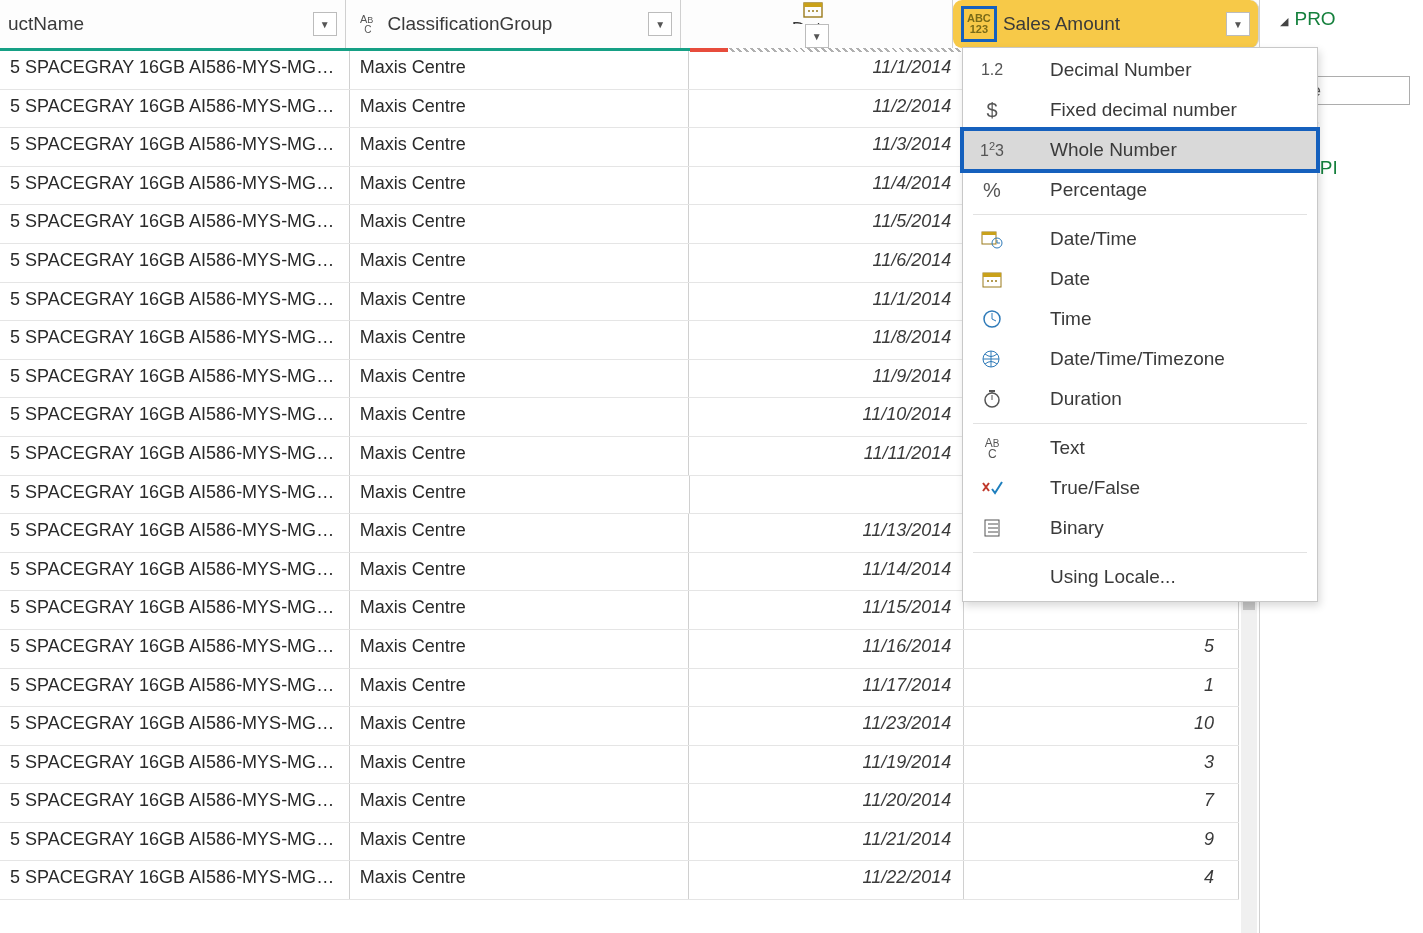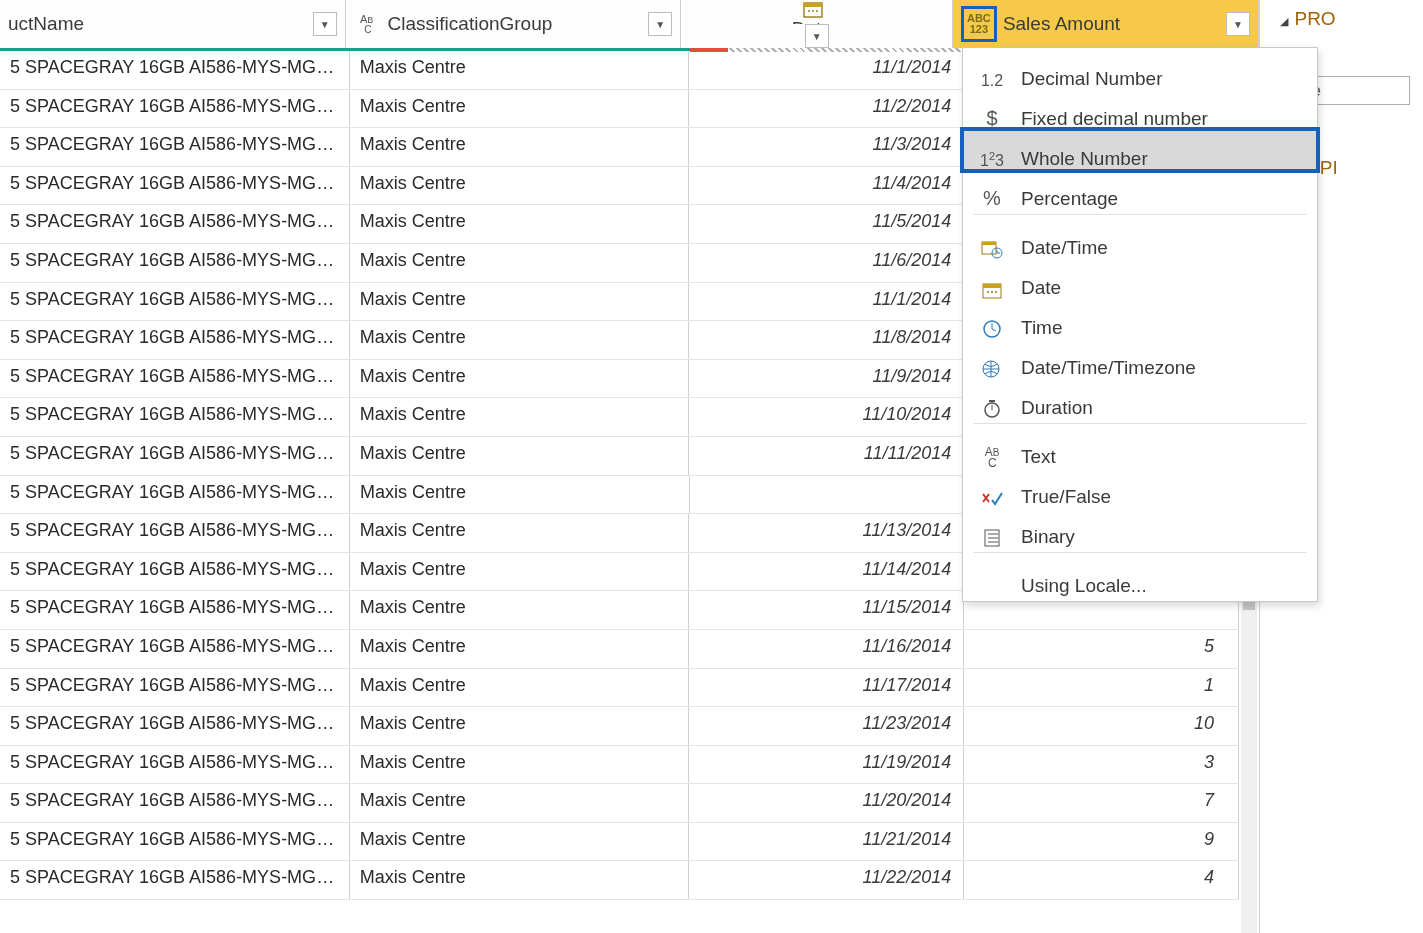--- a/index.html
+++ b/index.html
@@ -78,21 +78,21 @@
     align-items: center;
     justify-content: center;
     font-size: 10px;
     color: #555;
     cursor: pointer;
   }
 
   .col-product { width: 350px; }
   .col-class   { width: 340px; }
   .col-dates   { width: 275px; flex-direction: column; }
-  .col-sales   { width: 310px; }
+  .col-sales   { width: 310px; border-radius: 9px; }
 
   .type-icon-box {
     width: 36px;
     height: 36px;
     border: 3px solid #1560bd;
     box-sizing: border-box;
     display: flex;
     flex-direction: column;
     align-items: center;
     justify-content: center;
@@ -175,27 +175,28 @@
     top: 47px;
     width: 354px;
     background: #fff;
     border: 1px solid #c8c8c8;
     box-shadow: 2px 4px 8px rgba(0,0,0,0.15);
     z-index: 50;
     padding: 2px 0 4px 0;
   }
   .menu-item {
     display: flex;
-    align-items: flex-end;
+    align-items: center;
     height: 40px;
     padding: 0 14px;
     font-size: 19px;
     color: #3a3a3a;
     cursor: pointer;
     position: relative;
+    gap: 29px;
   }
   .menu-item.hover {
     background: #d9d9d9;
   }
   .menu-item.highlight-box {
     outline: 4px solid #1560bd;
     outline-offset: -1px;
     z-index: 2;
   }
   .menu-item .mi-icon {
@@ -225,21 +226,21 @@
     left: 1260px;
     top: 0;
     right: 0;
     bottom: 0;
     padding: 4px 0 0 20px;
     box-sizing: border-box;
     overflow: hidden;
   }
   .side .panel-title {
     font-size: 19px;
-    color: #a16207;
+    color: #15803d;
     margin: 4px 0 6px 0;
     white-space: nowrap;
   }
   .side .panel-title::before {
     content: "◢";
     display: inline-block;
     transform: rotate(0deg);
     font-size: 11px;
     margin-right: 6px;
     color: #444;

